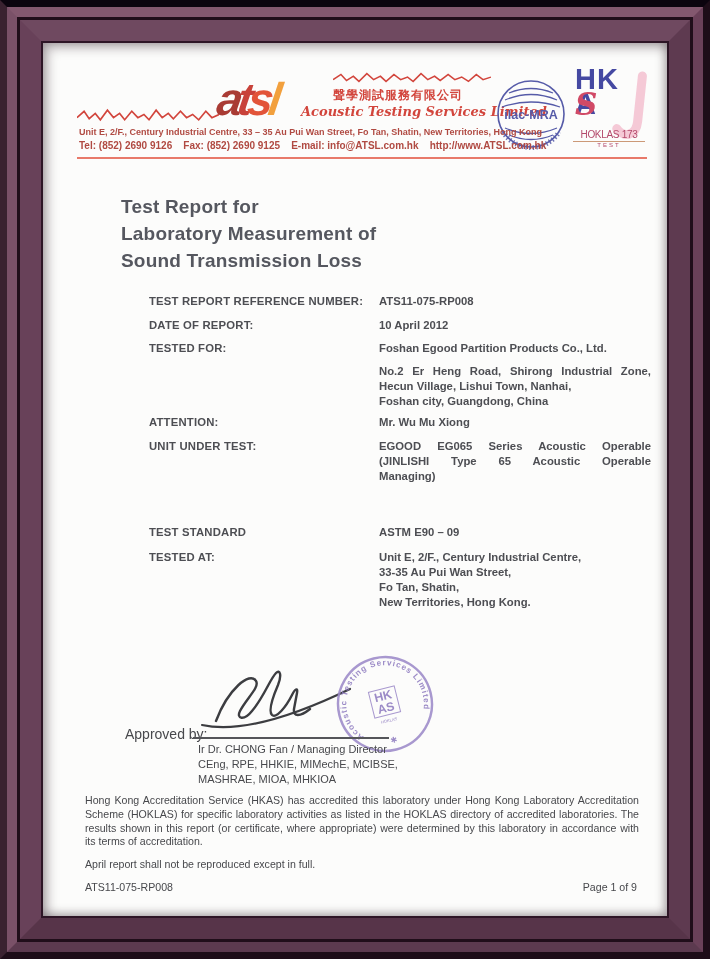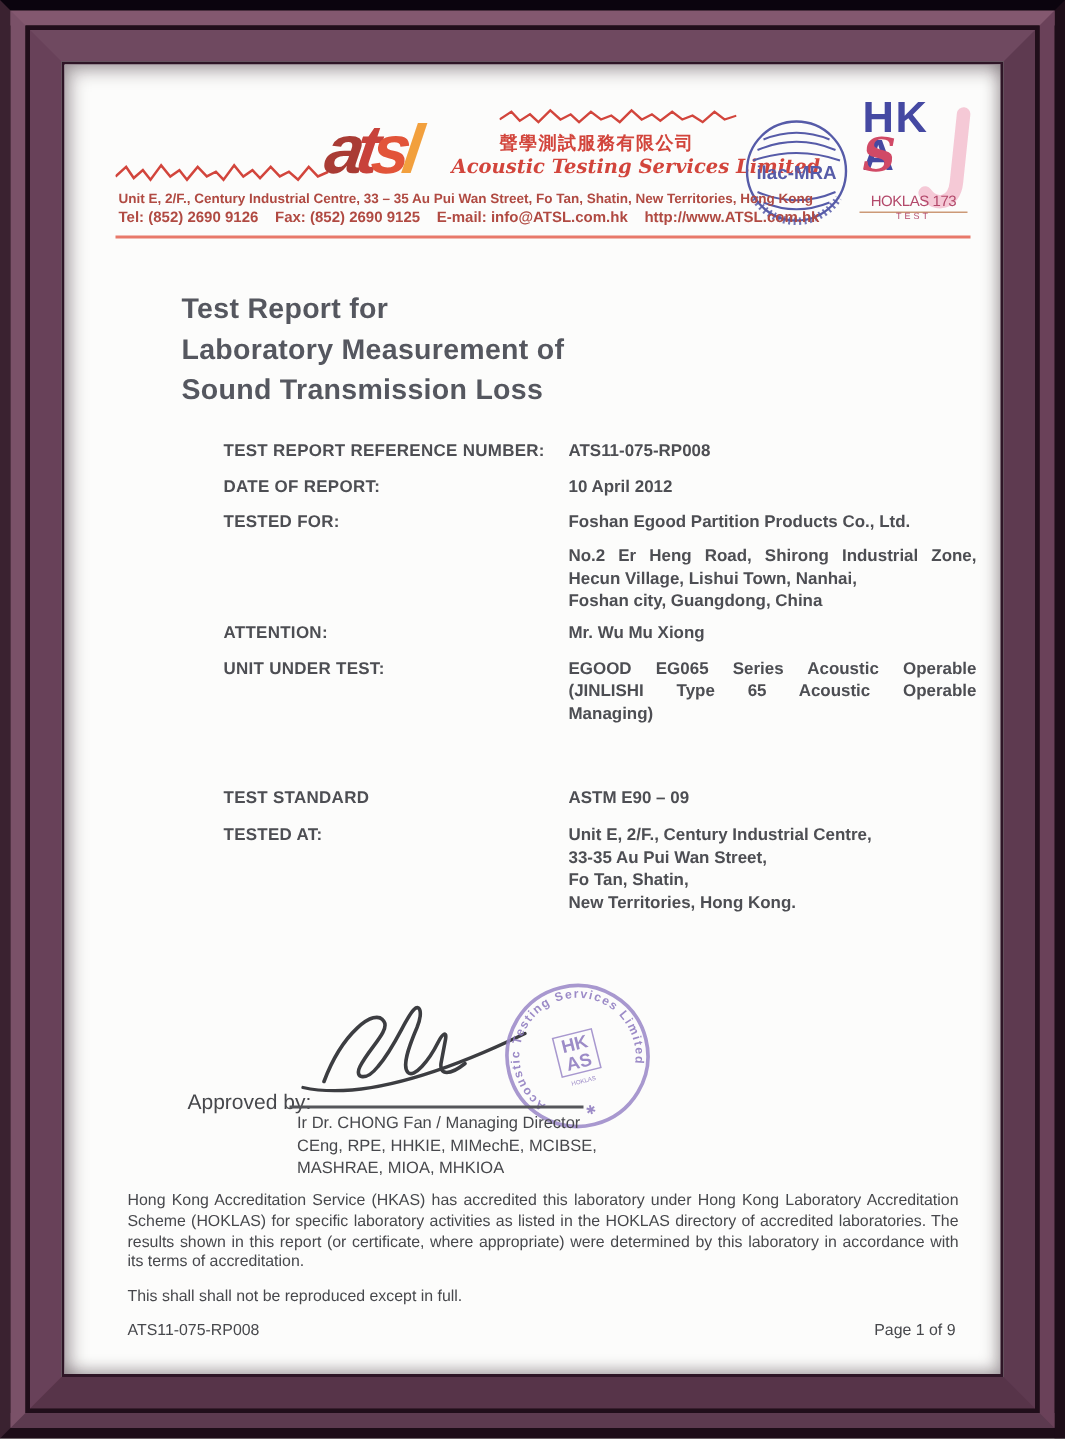--- a/index.html
+++ b/index.html
@@ -238,21 +238,21 @@
 
     <div class="approved-by">Approved by:</div>
     <div class="sig-line"></div>
     <div class="signer">
       <div>Ir Dr. CHONG Fan / Managing Director</div>
       <div>CEng, RPE, HHKIE, MIMechE, MCIBSE,</div>
       <div>MASHRAE, MIOA, MHKIOA</div>
     </div>
 
     <div class="accred">Hong Kong Accreditation Service (HKAS) has accredited this laboratory under Hong Kong Laboratory Accreditation Scheme (HOKLAS) for specific laboratory activities as listed in the HOKLAS directory of accredited laboratories. The results shown in this report (or certificate, where appropriate) were determined by this laboratory in accordance with its terms of accreditation.</div>
-    <div class="repro">This shall shall not be reproduced except in full.</div>
+    <div class="repro">April report shall not be reproduced except in full.</div>
     <div class="foot-row">
       <span>ATS11-075-RP008</span>
       <span>Page 1 of 9</span>
     </div>
 
   </div>
 
 </div>
       </div>
     </div>

